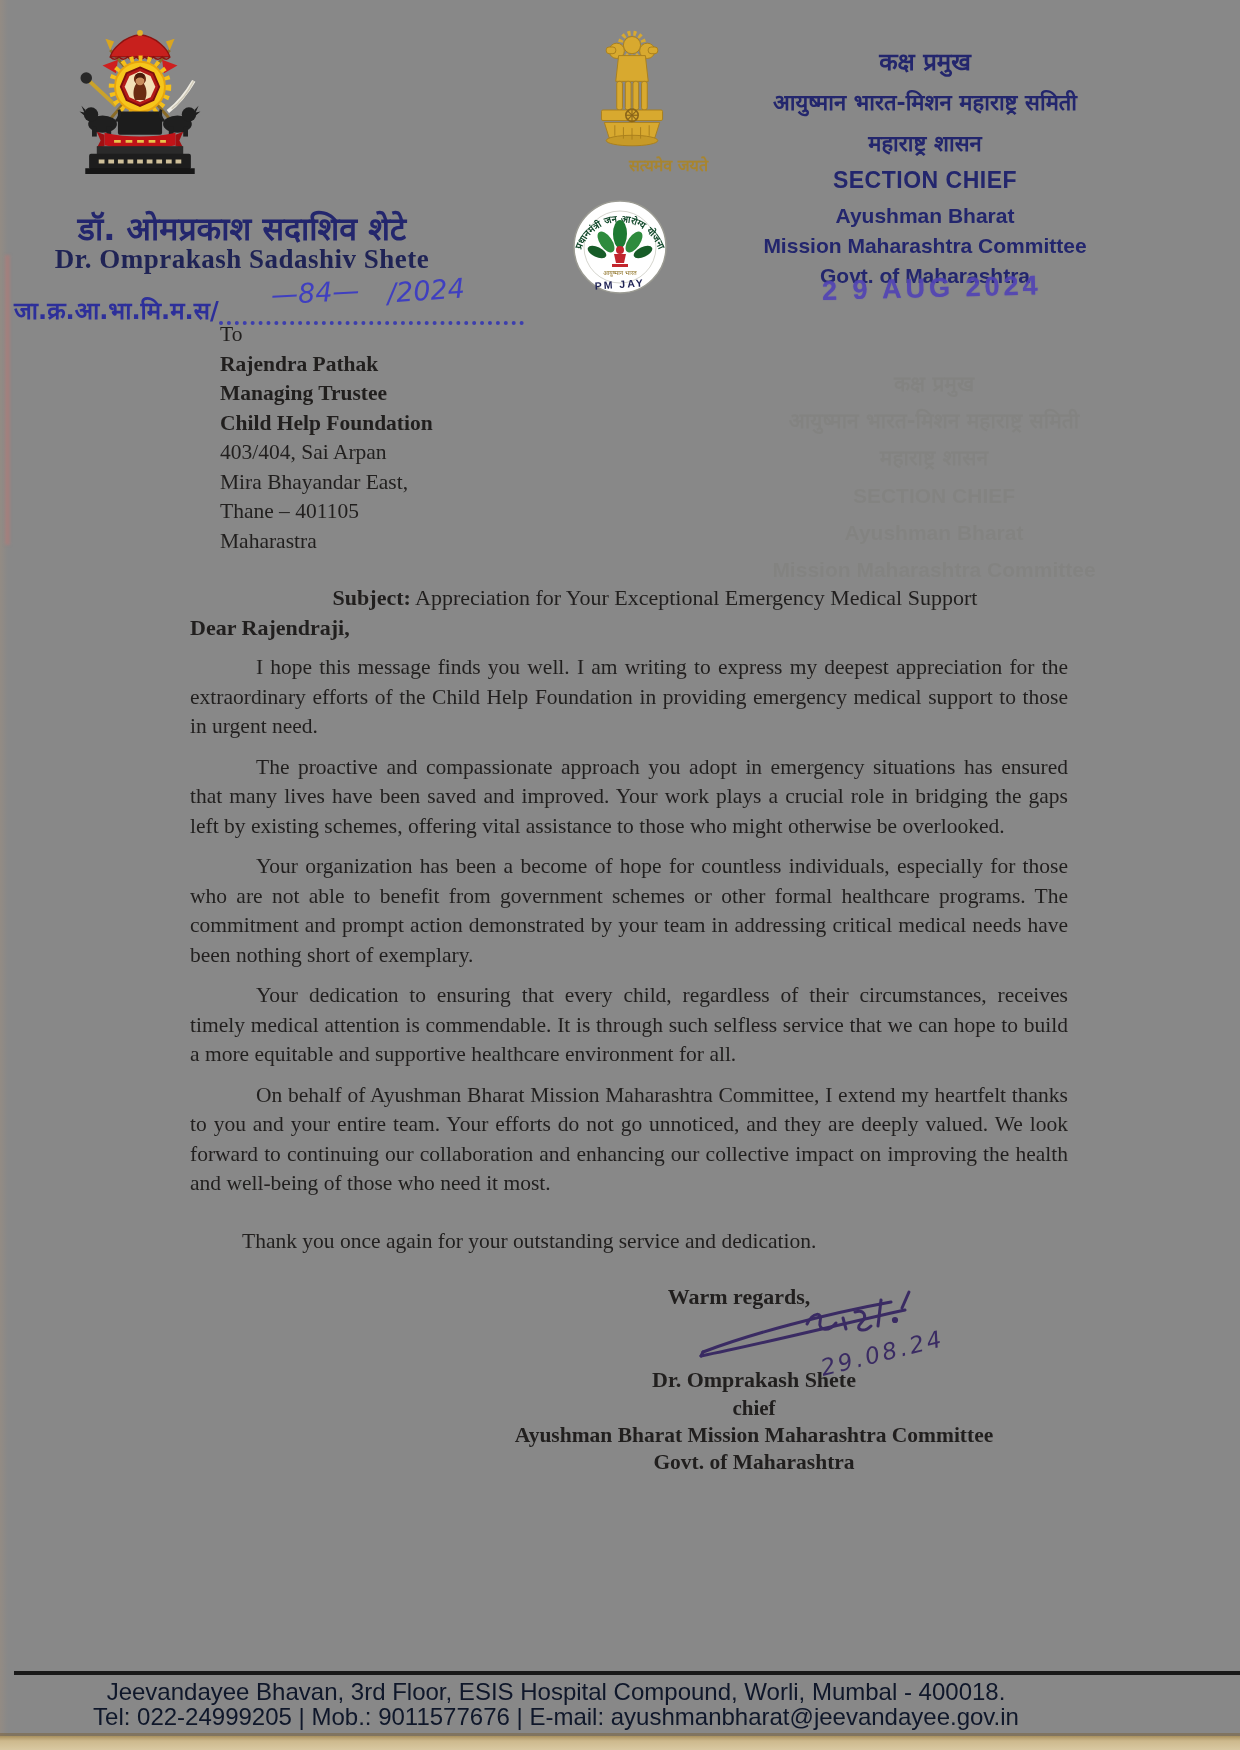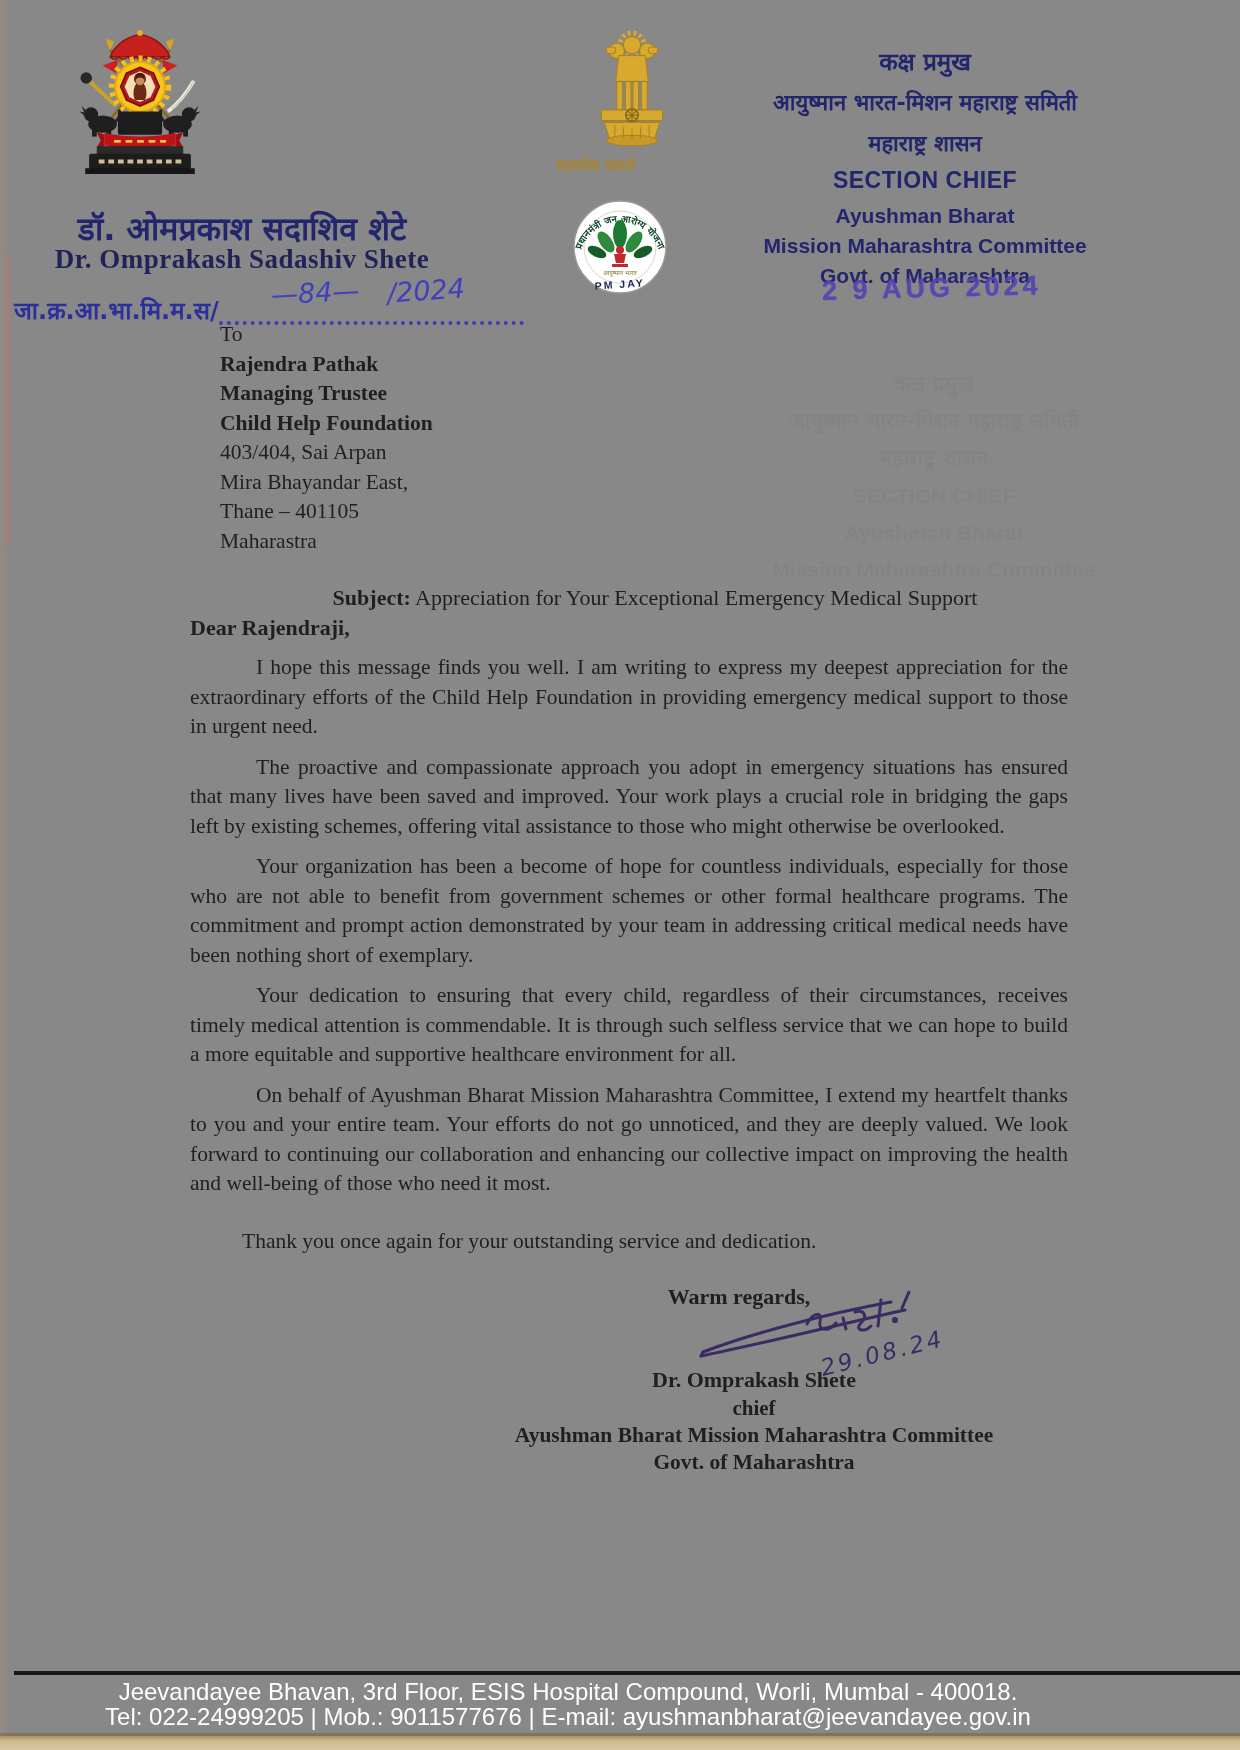--- a/index.html
+++ b/index.html
@@ -19,21 +19,21 @@
   .bottom-strip-line{position:absolute;left:0;top:1733px;width:1240px;height:3px;background:rgba(120,95,55,.5);filter:blur(.5px);}
 
   
   .crest{position:absolute;left:68px;top:24px;width:144px;height:156px;}
   .name-hi{position:absolute;left:52px;top:206px;width:380px;text-align:center;
     font-family:"DejaVu Sans",sans-serif;font-weight:bold;font-size:32px;color:#23266d;}
   .name-en{position:absolute;left:36px;top:244px;width:412px;text-align:center;
     font-weight:bold;font-size:27px;color:#1f2355;letter-spacing:.5px;}
 
   .ashoka{position:absolute;left:589px;top:26px;width:86px;height:126px;}
-  .motto{position:absolute;left:556px;top:154px;width:152px;text-align:left;
+  .motto{position:absolute;left:556px;top:154px;width:152px;text-align:right;
     font-family:"DejaVu Sans",sans-serif;font-size:16px;font-weight:bold;color:#a8852f;}
   .pmjay{position:absolute;left:568px;top:198px;width:104px;height:98px;}
 
   .hdr-right{position:absolute;left:726px;top:44px;width:398px;text-align:center;color:#23266d;}
   .hdr-right .hi1{font-family:"DejaVu Sans",sans-serif;font-weight:bold;font-size:24px;margin-bottom:9px;}
   .hdr-right .hi2{font-family:"DejaVu Sans",sans-serif;font-weight:bold;font-size:22px;margin-bottom:11px;}
   .hdr-right .hi3{font-family:"DejaVu Sans",sans-serif;font-weight:bold;font-size:22px;margin-bottom:10px;}
   .hdr-right .en1{font-family:"Liberation Sans",sans-serif;font-weight:bold;font-size:23px;letter-spacing:.5px;margin-bottom:7px;}
   .hdr-right .en2{font-family:"Liberation Sans",sans-serif;font-weight:bold;font-size:21px;line-height:30px;}
   .stamp{position:absolute;left:822px;top:272px;width:300px;
@@ -69,22 +69,22 @@
   .sigblock{margin-top:26px;margin-left:250px;width:628px;text-align:center;position:relative;}
   .regards{font-weight:bold;font-size:22px;text-align:center;padding-right:30px;}
   .sig-svg{position:absolute;left:255px;top:8px;width:250px;height:100px;}
   .signame{margin-top:54px;font-weight:bold;font-size:22px;line-height:28px;}
   .sigtitle{font-weight:bold;font-size:21px;line-height:28px;}
   .sigorg{font-weight:bold;font-size:21.5px;line-height:27px;}
   .siggovt{font-weight:bold;font-size:21.5px;line-height:27px;}
 
   
   .footer-rule{position:absolute;left:14px;top:1671px;width:1226px;height:4px;background:#191919;}
-  .footer{position:absolute;left:12px;top:1679px;width:1112px;text-align:center;
-    font-family:"Liberation Sans",sans-serif;color:#ffffff;}
+  .footer{position:absolute;left:0;top:1679px;width:1112px;text-align:center;
+    font-family:"Liberation Sans",sans-serif;color:#0f172a;}
   .footer .f1{font-size:24px;line-height:25px;}
   .footer .f2{font-size:24px;line-height:26px;}
 </style>
 </head>
 <body>
 
 <div class="page">
 
   <svg class="crest" viewBox="0 0 150 160" aria-hidden="true">
 

